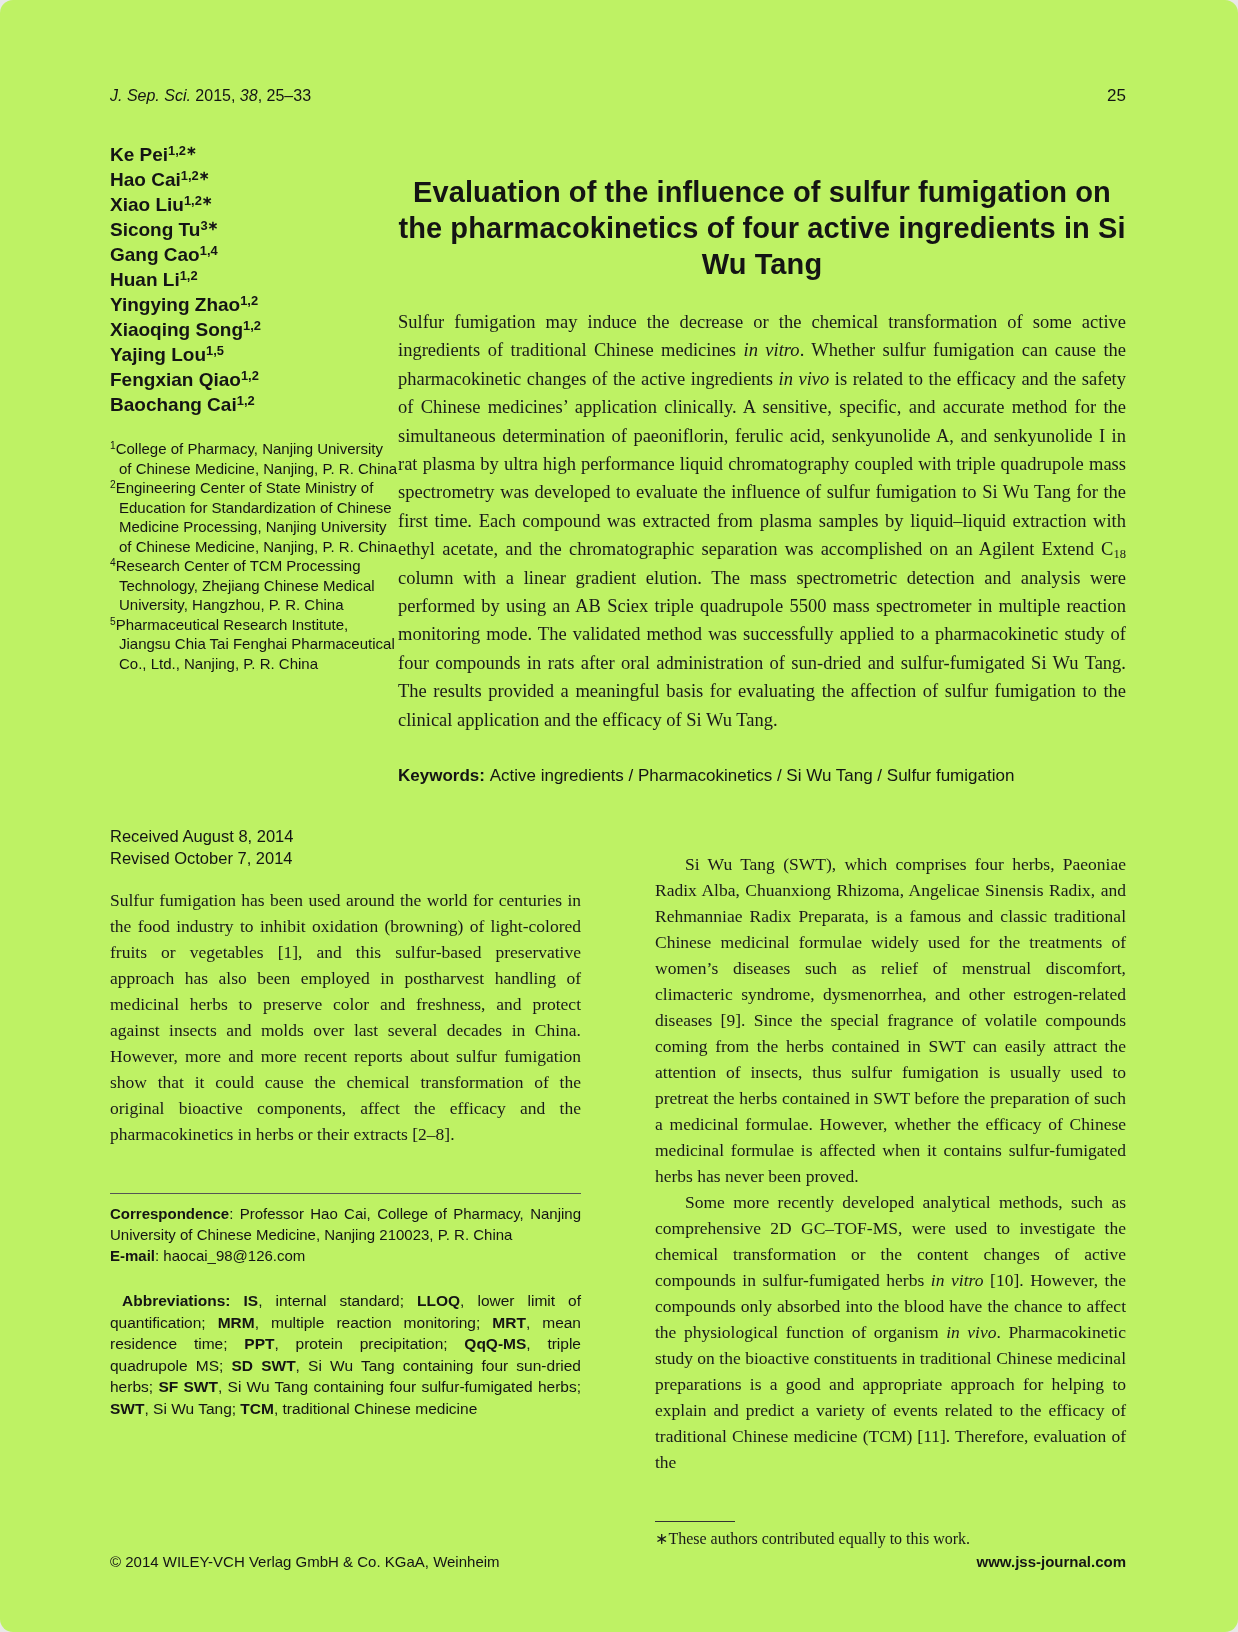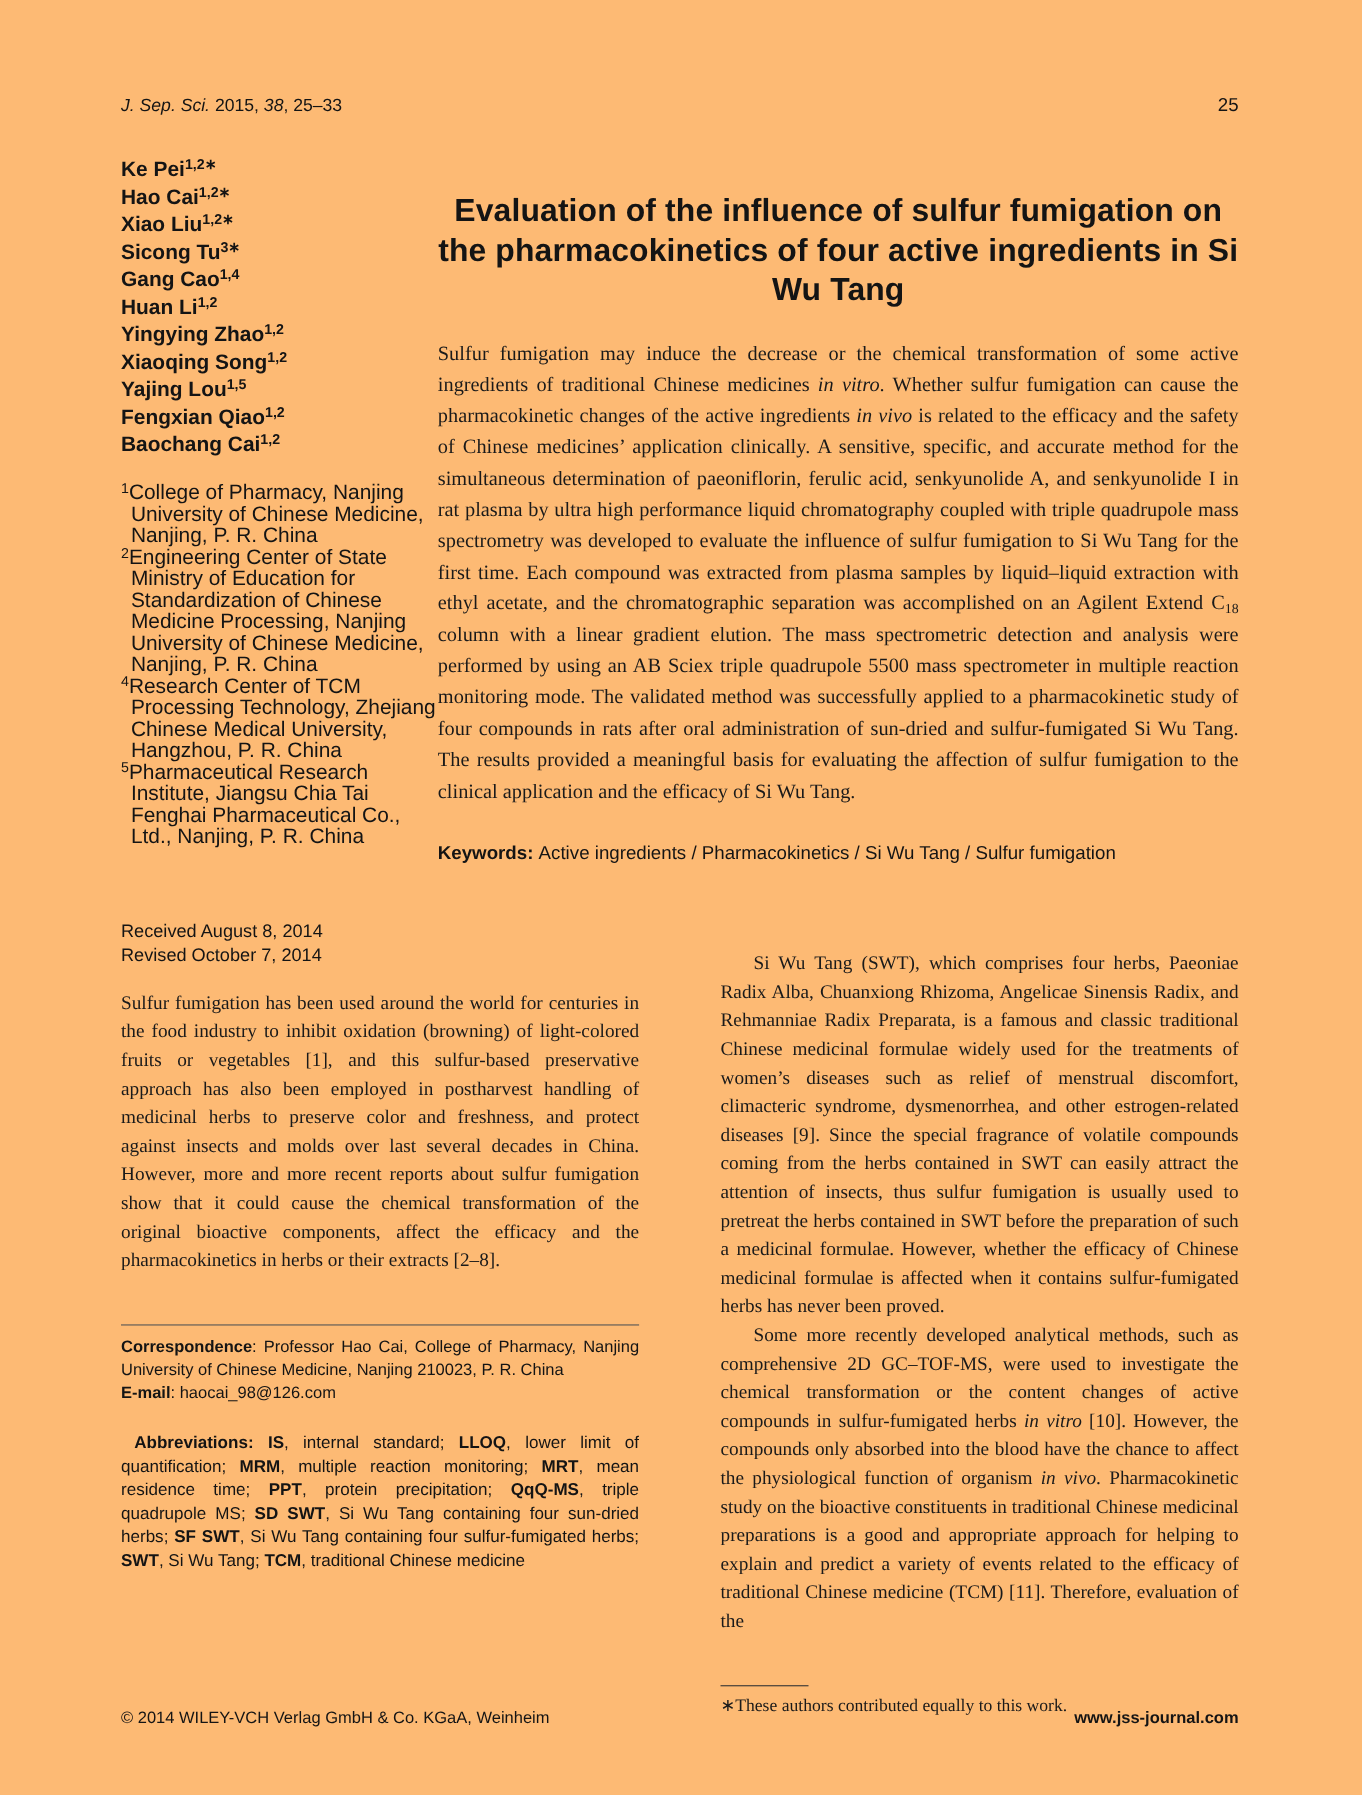--- a/index.html
+++ b/index.html
@@ -1,42 +1,42 @@
 <!DOCTYPE html>
 <html><head>
 <meta charset="utf-8">
 <style>
   html,body{margin:0;padding:0;background:#e8e8e8;}
   .page{
-    width:1238px;height:1632px;background:#fdba74;position:relative;
+    width:1238px;height:1632px;background:#bef264;position:relative;
     box-sizing:border-box;padding:86px 112px 0 110px;
-    font-family:"Liberation Sans",sans-serif;color:#141414;overflow:hidden;
+    font-family:"Liberation Sans",sans-serif;color:#141414;overflow:hidden;border-radius:13px;
   }
   sup{font-size:68%;line-height:0;vertical-align:baseline;position:relative;top:-0.45em;}
   sub{font-size:68%;line-height:0;vertical-align:baseline;position:relative;top:0.25em;}
 
   
   .header{display:flex;justify-content:space-between;align-items:baseline;font-size:16px;}
   .citation{font-style:normal;}
   .pagenum{font-size:17px;text-align:center;}
 
   
   .top{display:grid;grid-template-columns:288px 1fr;margin-top:36px;}
   .authors{font-weight:bold;font-size:19px;line-height:25px;}
-  .affils{margin-top:22px;font-size:19px;line-height:19.5px;}
+  .affils{margin-top:22px;font-size:15px;line-height:19.5px;}
   .affil{padding-left:9px;text-indent:-9px;}
   .article-type{font-size:24px;letter-spacing:.2px;}
   .title{font-size:29px;line-height:36px;font-weight:bold;margin:32px 0 0 0;letter-spacing:.1px;text-align:center;}
   .abstract{font-family:"Liberation Serif",serif;font-size:18.5px;line-height:28.4px;
     text-align:justify;margin:26px 0 0 0;color:#1a1a1a;}
   .keywords{font-size:17px;line-height:23px;margin-top:30px;}
   .doi{font-size:17px;line-height:23px;}
 
   
-  .bottom{display:grid;grid-template-columns:1fr 1fr;column-gap:74px;margin-top:49px;}
+  .bottom{display:grid;grid-template-columns:1fr 1fr;column-gap:74px;margin-top:38px;}
   .dates{font-size:16.5px;line-height:22px;}
   .section-heading{font-size:21px;font-weight:bold;margin:26px 0 0 0;}
   .section-heading .hsp{margin-left:18px;}
   .body-text{font-family:"Liberation Serif",serif;font-size:17.5px;line-height:26px;
     text-align:justify;margin:18px 0 0 0;color:#1a1a1a;}
   .indent{text-indent:30px;}
   .col-right{padding-top:26px;}
   .col-right .body-text{margin-top:0;}
   .col-right .body-text + .body-text{margin-top:0;}
 

